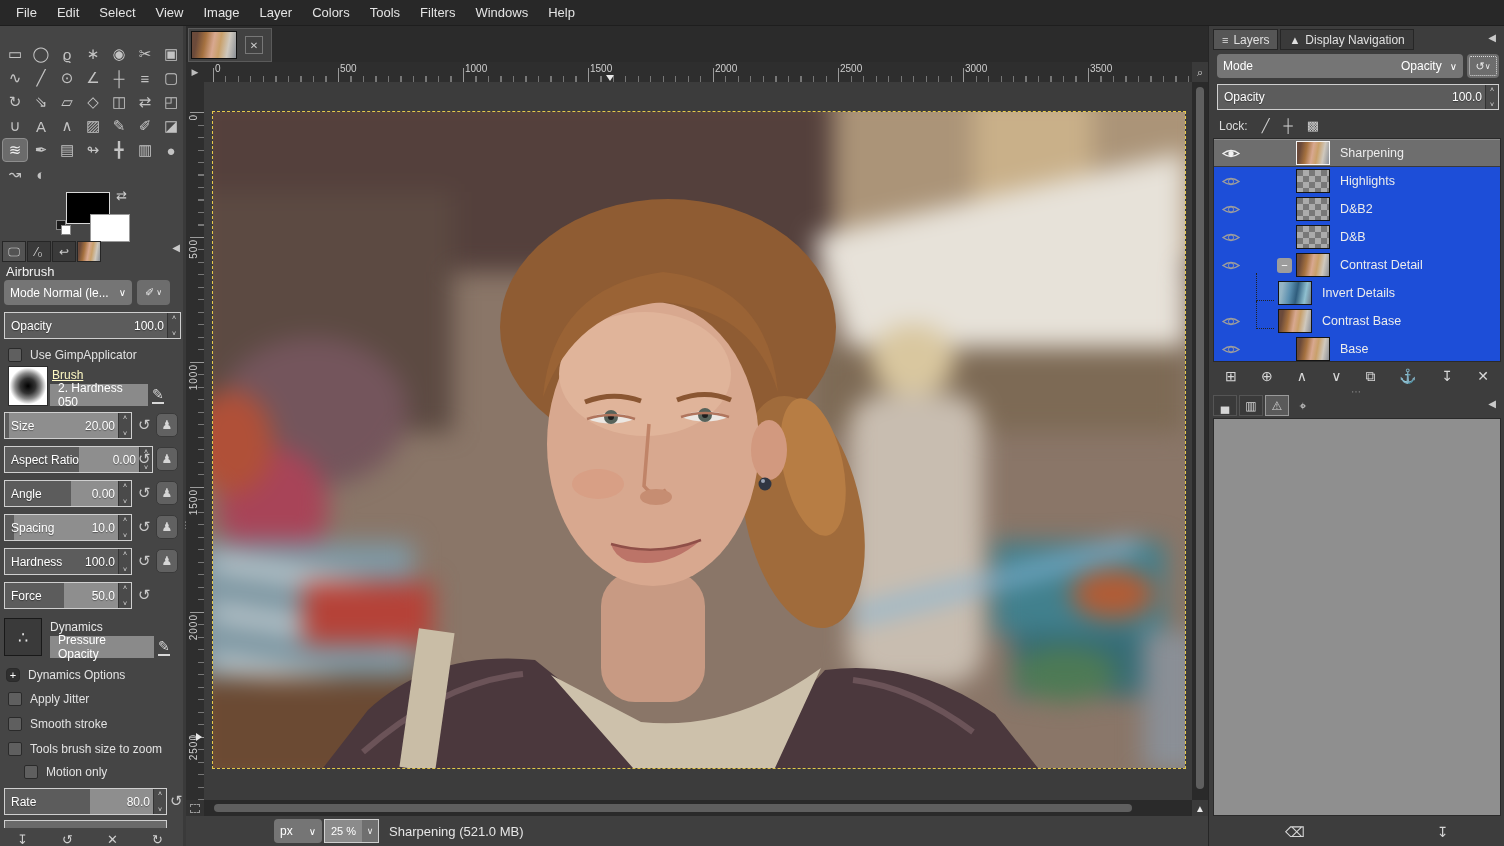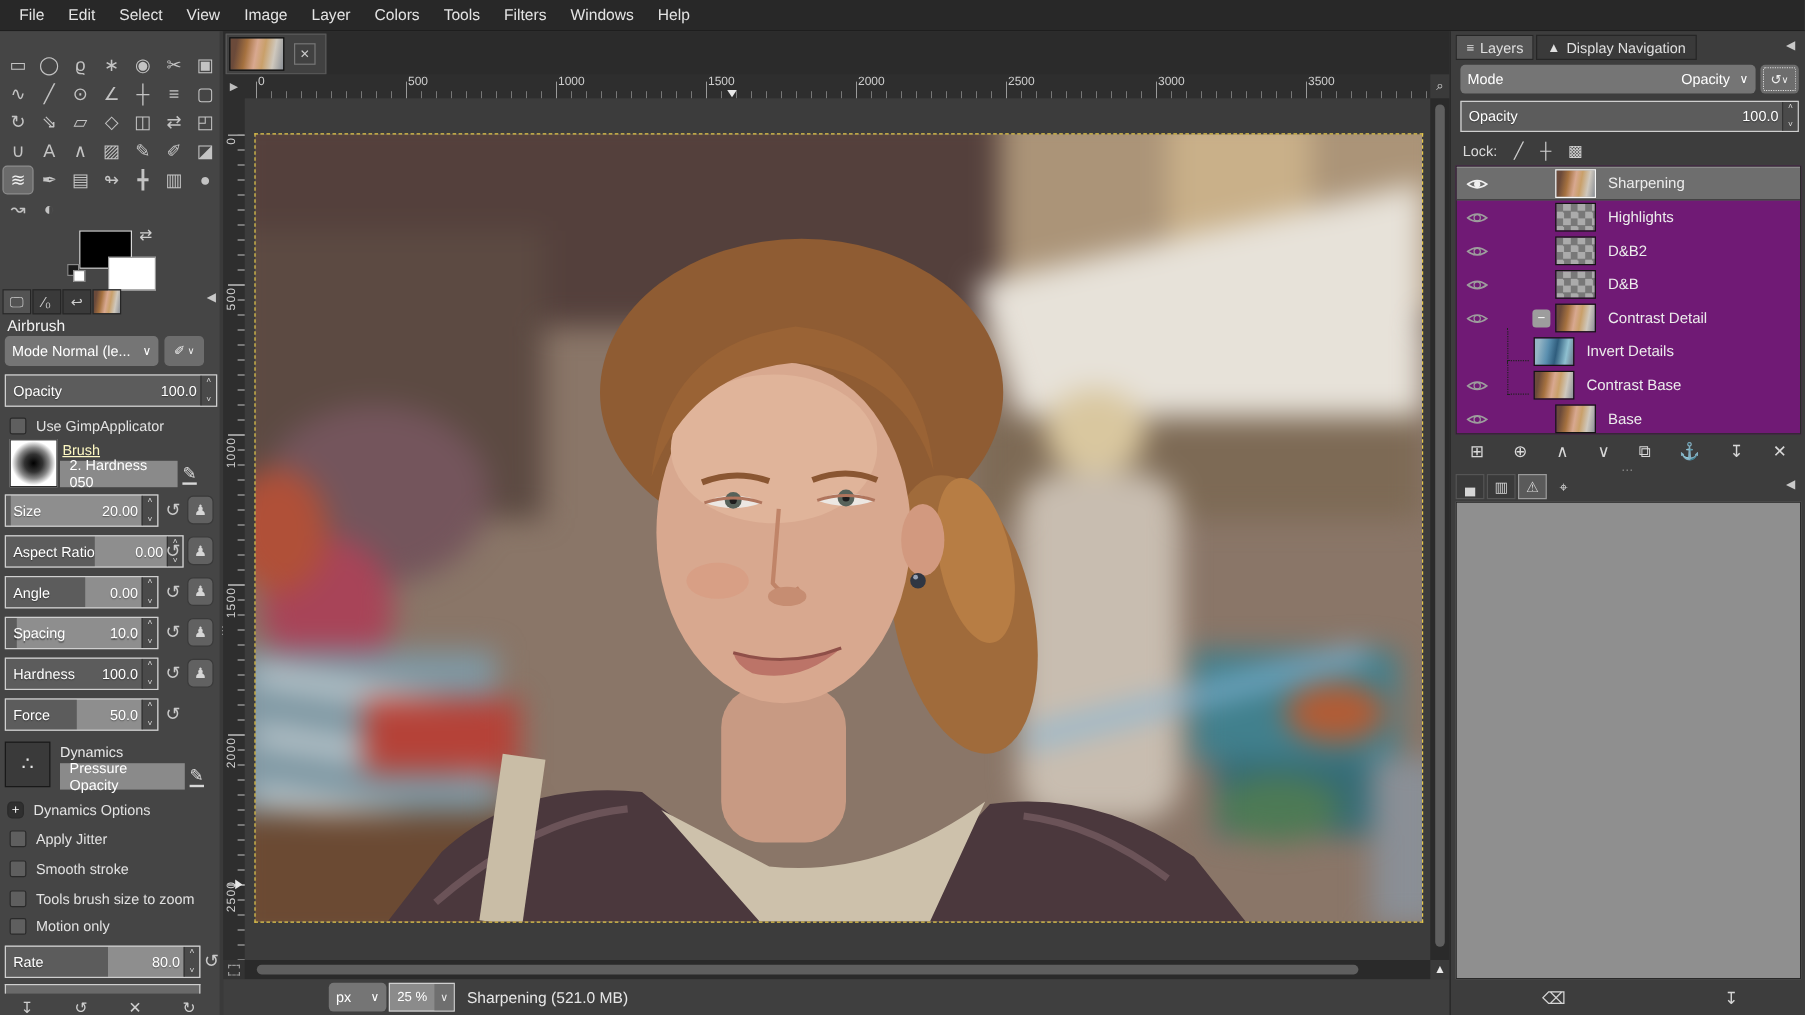--- a/index.html
+++ b/index.html
@@ -101,21 +101,21 @@
   .rtabs { position:absolute; left:4px; top:2px; height:22px; display:flex; align-items:flex-end; }
   .rtab { height:21px; display:flex; align-items:center; padding:0 8px; background:#3a3a3a; border:1px solid #262626; color:#e0e0e0; font-size:12px; margin-right:2px; }
   .rtab.on { background:#565656; }
   .rtab .ti { margin-right:5px; font-size:11px; }
   #mode-combo { position:absolute; left:8px; top:28px; width:246px; height:24px; }
   #mode-reset { position:absolute; left:258px; top:28px; width:32px; height:24px; outline:1px dotted #ddd; outline-offset:-3px; font-size:11px; }
   #lopacity { left:8px; top:58px; width:282px; height:26px; }
   #lockrow { position:absolute; left:10px; top:92px; display:flex; align-items:center; color:#dcdcdc; }
   #lockrow .li { margin-left:14px; color:#cfcfcf; font-size:13px; }
 
-  #layerlist { position:absolute; left:4px; top:112px; width:288px; height:224px; background:#701a75; border:1px solid #2a2a2a; }
+  #layerlist { position:absolute; left:4px; top:112px; width:288px; height:224px; background:#1d4ed8; border:1px solid #2a2a2a; }
   .lrow { position:relative; width:100%; height:28px; display:flex; align-items:center; }
   .lrow.sel { background:#6e6e6e; border-top:1px solid #8a8a8a; border-bottom:1px solid #3a3a3a; }
   .eye-cell { width:34px; display:flex; justify-content:center; }
   .lthumb { width:34px; height:24px; border:1px solid #141414; flex:none; }
   .lrow.sel .lthumb { border:1px solid #f5f5f5; }
   .lname { margin-left:10px; color:#ececec; font-size:12.5px; white-space:nowrap; }
   .expander { width:15px; height:15px; background:#9d9d9d; border-radius:3px; color:#fff; font-size:11px; display:flex; align-items:center; justify-content:center; margin-right:4px; flex:none; }
   .treeline { width:18px; height:100%; border-left:1px dotted #222; border-bottom:1px dotted #222; margin-left:42px; margin-bottom:12px; flex:none; }
   #layerbtns { position:absolute; left:4px; top:338px; width:288px; height:24px; display:flex; justify-content:space-around; align-items:center; color:#d8d8d8; font-size:14px; }
   #grip { position:absolute; left:0; top:360px; width:296px; text-align:center; color:#8a8a8a; font-size:10px; letter-spacing:2px; }
@@ -343,21 +343,21 @@
         <span class="cb-lab">Apply Jitter</span>
       </div>
       <div class="cb-row" style="left:8px; top:453px;">
         <div class="cb-box"></div>
         <span class="cb-lab">Smooth stroke</span>
       </div>
       <div class="cb-row" style="left:8px; top:478px;">
         <div class="cb-box"></div>
         <span class="cb-lab">Tools brush size to zoom</span>
       </div>
-      <div class="cb-row" style="left:8px; top:501px;">
+      <div class="cb-row" style="left:24px; top:501px;">
         <div class="cb-box"></div>
         <span class="cb-lab">Motion only</span>
       </div>
 
       <div class="slider" style="left:4px; top:524px; width:163px; height:27px;">
         <div class="fill" style="width:53%;"></div>
         <span class="lab">Rate</span>
           <span class="val">80.0</span>
         <div class="spin">
             <span>˄</span>

